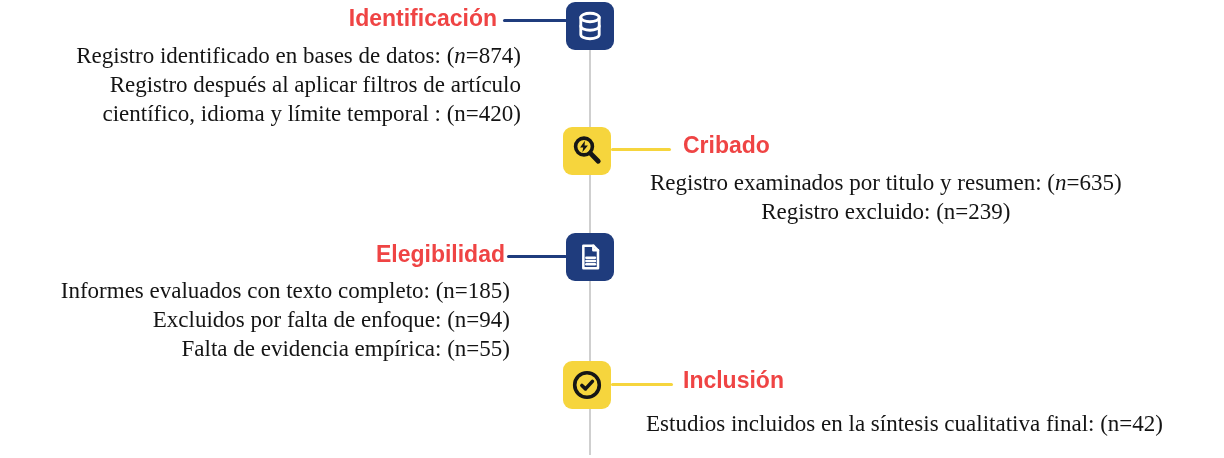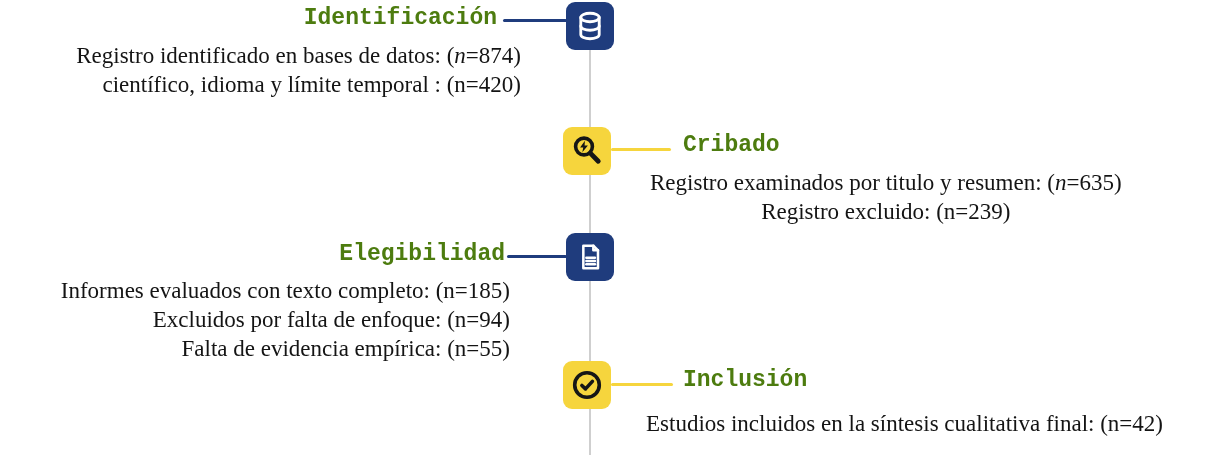--- a/index.html
+++ b/index.html
@@ -17,22 +17,22 @@
   .icon-box{
     position:absolute; width:48px; height:48px; border-radius:9px; z-index:2;
     display:flex; align-items:center; justify-content:center;
   }
   .icon-box.navy{background:var(--navy);}
   .icon-box.yellow{background:var(--yellow);}
   .connector{position:absolute; height:3px; z-index:1; border-radius:2px;}
   .connector.navy{background:var(--navy);}
   .connector.yellow{background:var(--yellow);}
   .stage-label{
-    position:absolute; font-family:Liberation Mono, monospace;
-    font-weight:bold; font-size:23px; color:#4d7c0f; white-space:nowrap; z-index:3;
+    position:absolute; font-family:Liberation Sans, sans-serif;
+    font-weight:bold; font-size:23px; color:#ef4444; white-space:nowrap; z-index:3;
   }
   .textblock{
     position:absolute; font-size:23px; line-height:29px; white-space:nowrap; z-index:3;
   }
   .textblock.right{text-align:right;}
   .textblock.left{text-align:center;}
   .nvar{font-style:italic;}
   svg{display:block;}
 </style>
 </head>
@@ -48,20 +48,21 @@
     <span>
       <svg width="34" height="34" viewBox="0 0 24 24" fill="none" stroke="#ffffff" stroke-width="2" stroke-linecap="round">
         <ellipse cx="12" cy="6" rx="6.5" ry="3"></ellipse>
         <path d="M5.5 6 v12 c0 1.7 2.9 3 6.5 3 s6.5 -1.3 6.5 -3 V6"></path>
         <path d="M5.5 12 c0 1.7 2.9 3 6.5 3 s6.5 -1.3 6.5 -3"></path>
       </svg>
     </span>
   </div>
   <div class="textblock right" style="top:41px; right:703px;">
     <div><span>Registro identificado en bases de datos: (</span><span class="nvar">n</span><span>=874)</span></div>
+    <div>Registro después al aplicar filtros de artículo</div>
     <div>científico, idioma y límite temporal : (n=420)</div>
   </div>
 
   <div class="icon-box yellow" style="left:563px; top:127px;">
     <span>
       <svg width="36" height="36" viewBox="0 0 24 24" fill="none">
         <circle cx="10" cy="9" r="5.6" stroke="#161616" stroke-width="2.4"></circle>
         <line x1="14.2" y1="13.4" x2="19.5" y2="18.8" stroke="#161616" stroke-width="3.2" stroke-linecap="round"></line>
         <path d="M10.6 5.2 L7.4 9.6 h2.1 L8.9 12.8 L12.6 8.4 h-2.2 Z" fill="#161616"></path>
       </svg>

